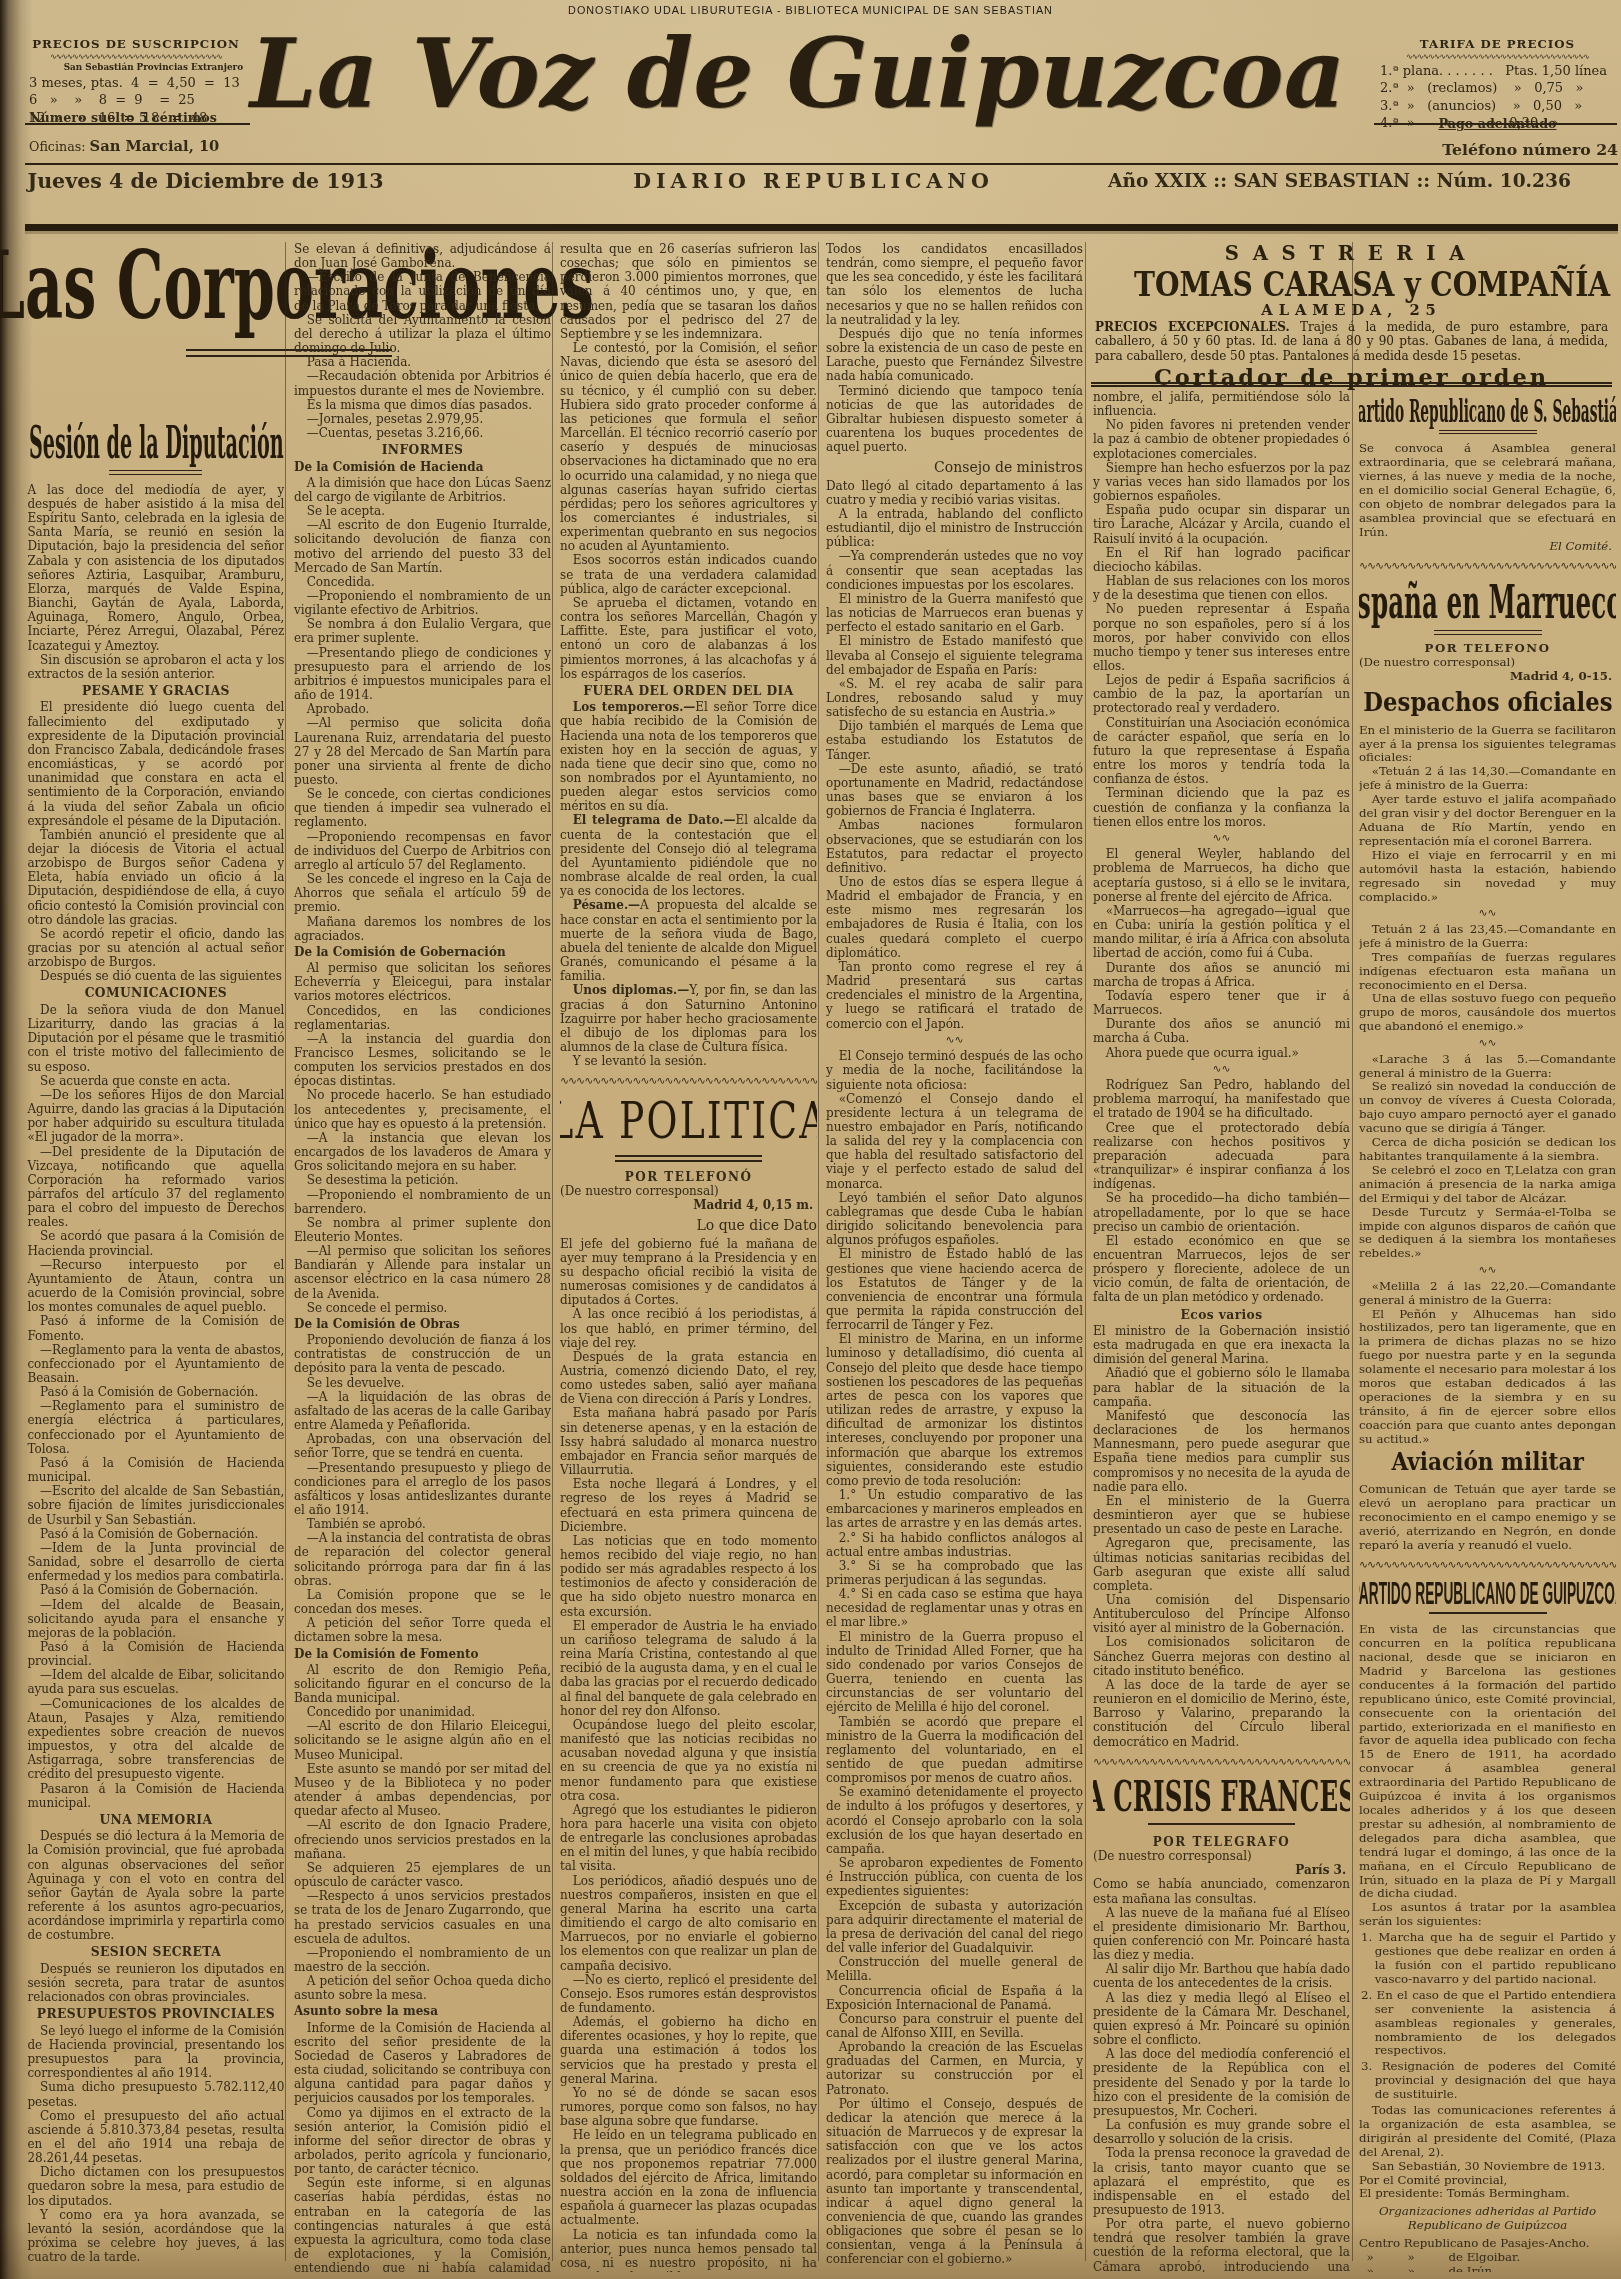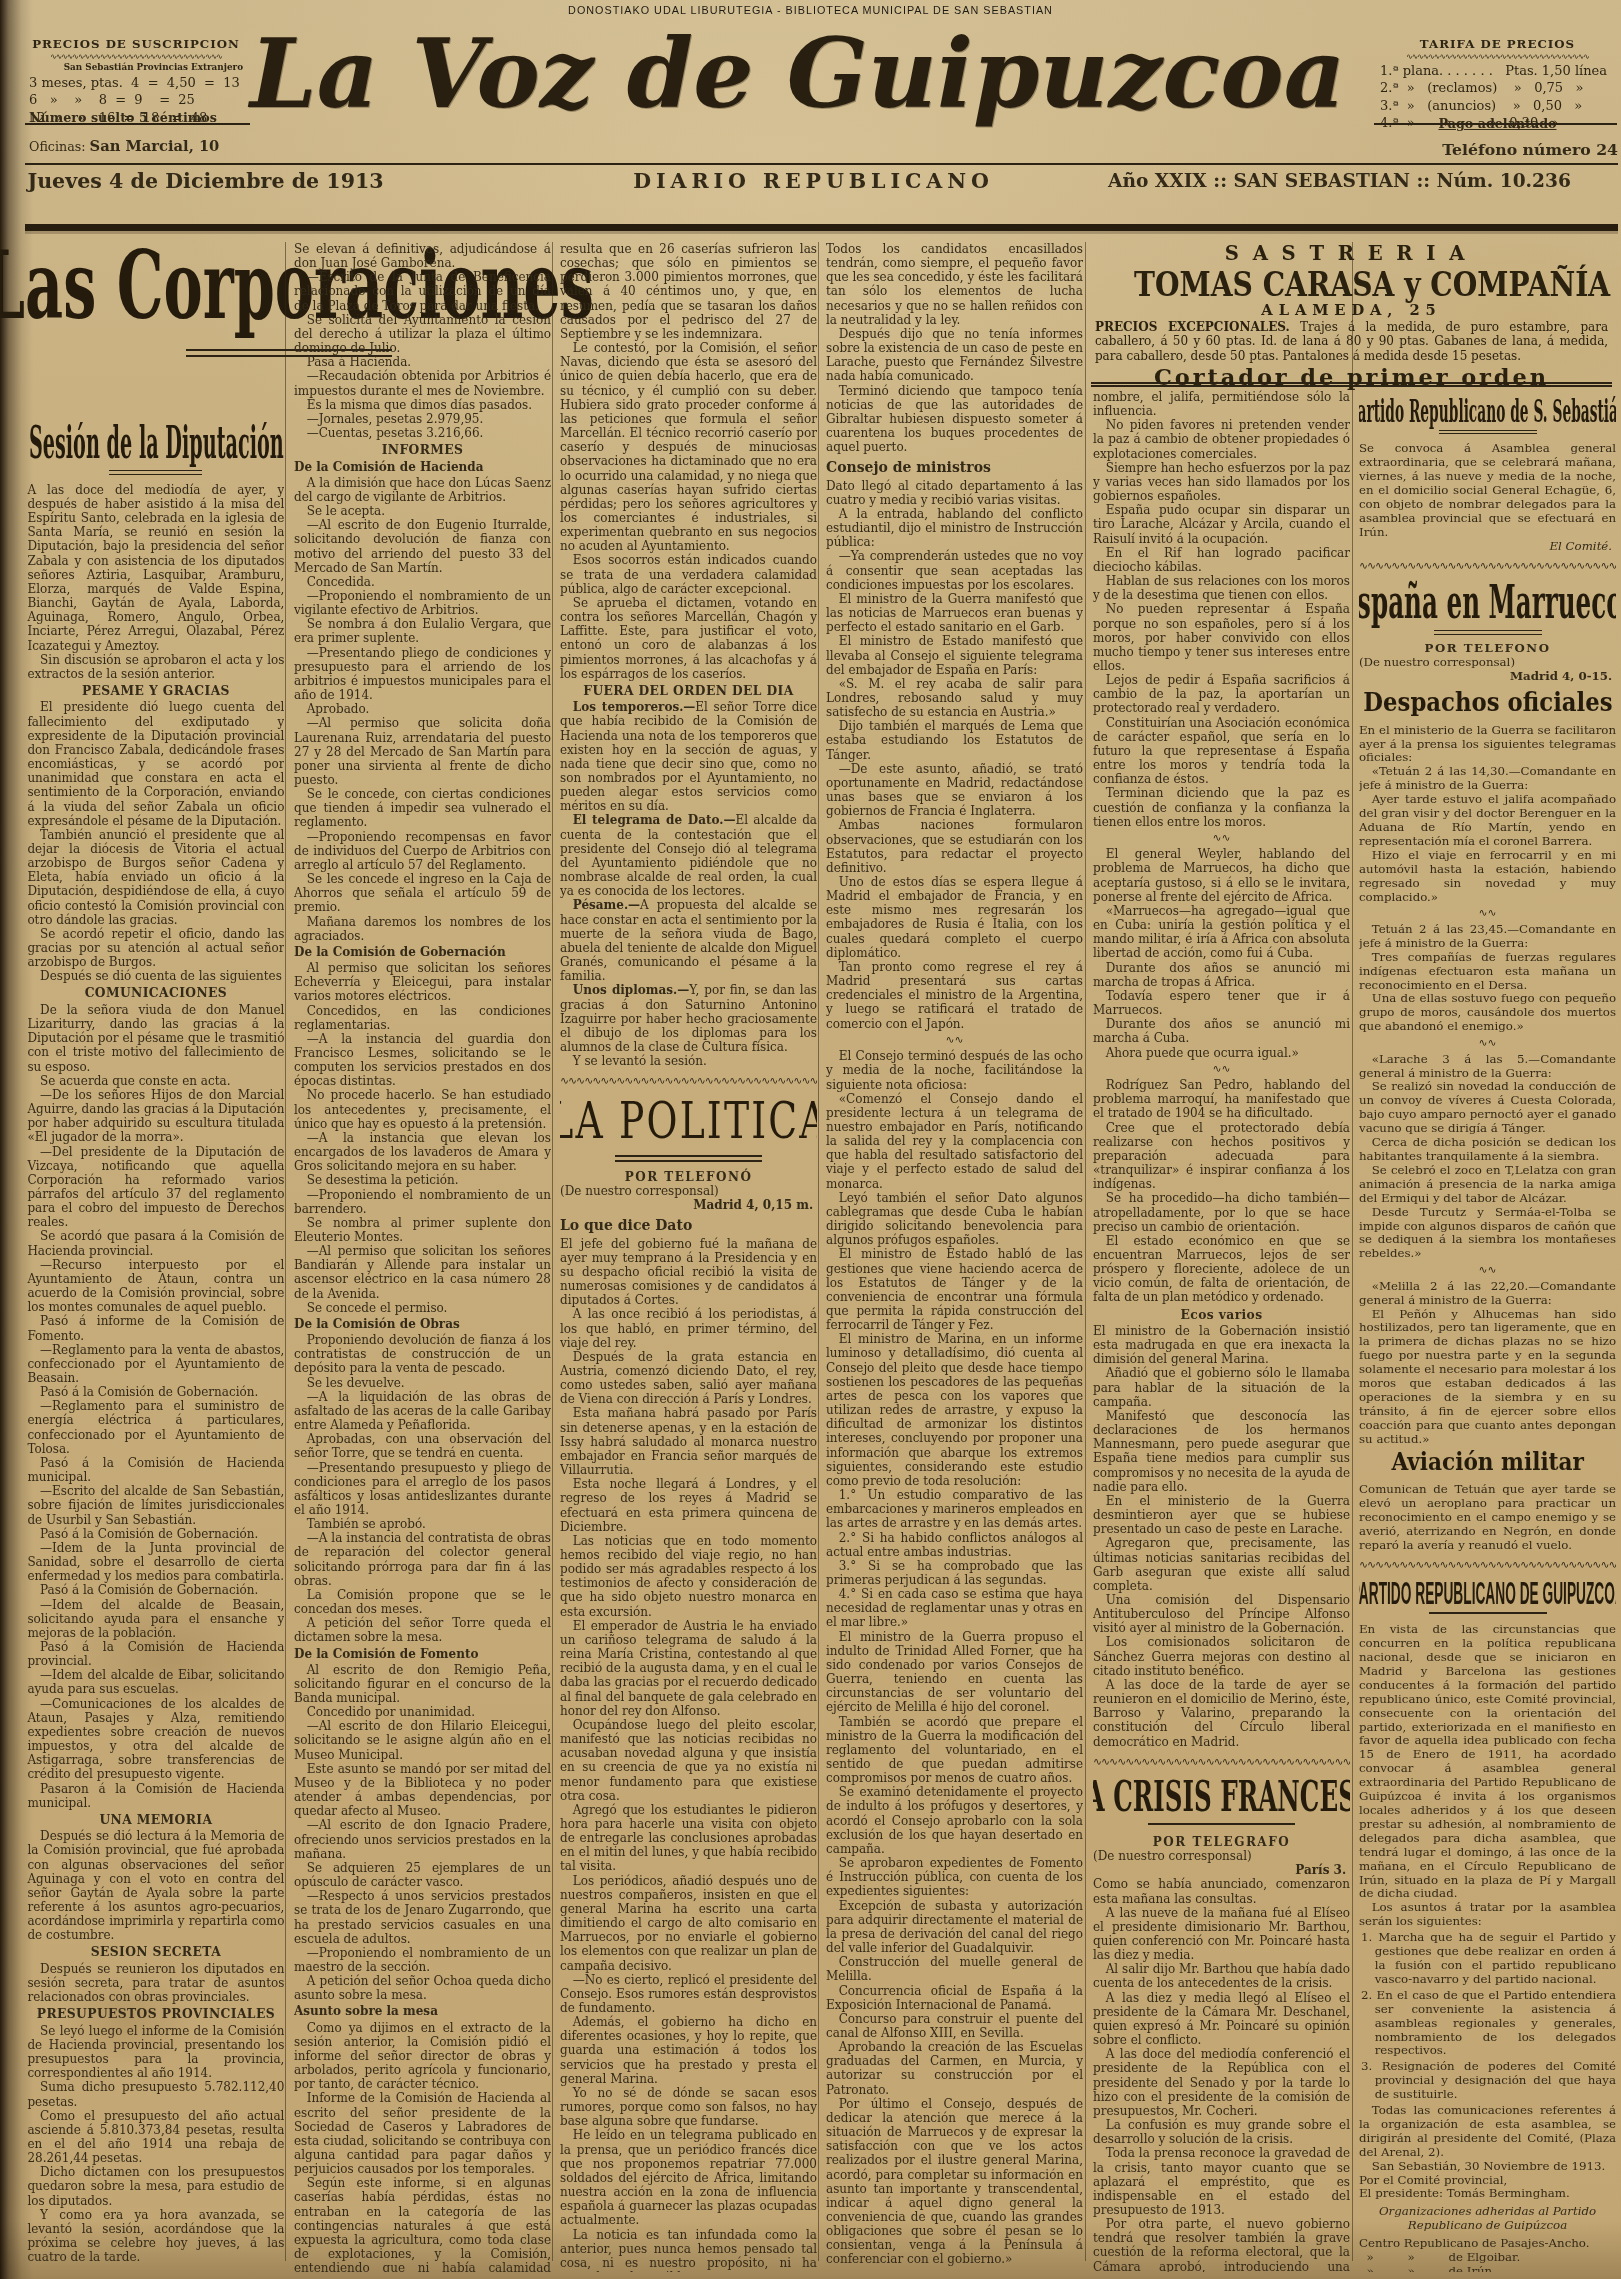--- a/index.html
+++ b/index.html
@@ -61,21 +61,21 @@
   #col4{left:826px;top:242px;height:2030px;}
   #col5{left:1093px;top:390px;height:1882px;}
   #col6{left:1359px;top:390px;height:1882px;font-size:11.8px;}
   .gut{position:absolute;top:242px;height:2019px;width:1px;background:rgba(52,40,20,.55);}
   
   .blk{margin:0;}
   .p{text-indent:12.7px;text-align:justify;}
   .first{text-indent:0;}
   .sub{text-align:center;font-weight:bold;font-size:12.3px;margin:2.9px 0 2px;letter-spacing:0.4px;}
   .bl{font-weight:bold;margin:2px 0;}
-  .blc{text-align:left;font-weight:bold;font-size:14px;margin:4.9px 0 2.9px;}
+  .blc{text-align:right;font-weight:normal;font-size:14px;margin:4.9px 0 2.9px;}
   .ctr{text-align:center;font-weight:bold;letter-spacing:1.5px;margin-top:4.9px;}
   .ctrs{text-align:left;}
   .rt{text-align:right;font-weight:bold;padding-right:3.9px;}
   .it{font-style:italic;font-weight:normal;}
   .itc{font-style:italic;text-align:center;margin:3.9px 0;}
   .li{padding-left:15.7px;text-indent:-13.7px;text-align:justify;margin:2px 0;}
   .ln{white-space:pre;}
   .wavy,.dots{font-family:"DejaVu Sans",sans-serif;text-align:center;overflow:hidden;white-space:nowrap;
     height:13.7px;line-height:13.7px;font-size:10.8px;letter-spacing:-1px;margin:5.9px 0;color:#2c2315;}
   .sep{text-align:center;font-family:"DejaVu Sans",sans-serif;font-size:10.8px;height:12.7px;line-height:12.7px;margin:2.9px 0;color:#2c2315;}
@@ -248,22 +248,22 @@
       <div class="blk p">Al escrito de don Remigio Peña, solicitando figurar en el concurso de la Banda municipal.</div>
       <div class="blk p">Concedido por unanimidad.</div>
       <div class="blk p">—Al escrito de don Hilario Eleicegui, solicitando se le asigne algún año en el Museo Municipal.</div>
       <div class="blk p">Este asunto se mandó por ser mitad del Museo y de la Biblioteca y no poder atender á ambas dependencias, por quedar afecto al Museo.</div>
       <div class="blk p">—Al escrito de don Ignacio Pradere, ofreciendo unos servicios prestados en la mañana.</div>
       <div class="blk p">Se adquieren 25 ejemplares de un opúsculo de carácter vasco.</div>
       <div class="blk p">—Respecto á unos servicios prestados se trata de los de Jenaro Zugarrondo, que ha prestado servicios casuales en una escuela de adultos.</div>
       <div class="blk p">—Proponiendo el nombramiento de un maestro de la sección.</div>
       <div class="blk p">A petición del señor Ochoa queda dicho asunto sobre la mesa.</div>
       <div class="blk bl">Asunto sobre la mesa</div>
+      <div class="blk p">Informe de la Comisión de Hacienda al escrito del señor presidente de la Sociedad de Caseros y Labradores de esta ciudad, solicitando se contribuya con alguna cantidad para pagar daños y perjuicios causados por los temporales.</div>
       <div class="blk p">Como ya dijimos en el extracto de la sesión anterior, la Comisión pidió el informe del señor director de obras y arbolados, perito agrícola y funcionario, por tanto, de carácter técnico.</div>
-      <div class="blk p">Informe de la Comisión de Hacienda al escrito del señor presidente de la Sociedad de Caseros y Labradores de esta ciudad, solicitando se contribuya con alguna cantidad para pagar daños y perjuicios causados por los temporales.</div>
       <div class="blk p">Según este informe, si en algunas caserías había pérdidas, éstas no entraban en la categoría de las contingencias naturales á que está expuesta la agricultura, como toda clase de explotaciones, y la Comisión, entendiendo que ni había calamidad pública ni nada que se saliera de la categoría de un accidente natural, desestimaba la petición de socorro.</div>
     </div>
   <div class="col" id="col3">
       <div class="blk p first">resulta que en 26 caserías sufrieron las cosechas; que sólo en pimientos se perdieron 3.000 pimientos morrones, que valen á 40 céntimos uno, y que, en resumen, pedía que se tasaran los daños causados por el pedrisco del 27 de Septiembre y se les indemnizara.</div>
       <div class="blk p">Le contestó, por la Comisión, el señor Navas, diciendo que ésta se asesoró del único de quien debía hacerlo, que era de su técnico, y él cumplió con su deber. Hubiera sido grato proceder conforme á las peticiones que formula el señor Marcellán. El técnico recorrió caserío por caserío y después de minuciosas observaciones ha dictaminado que no era lo ocurrido una calamidad, y no niega que algunas caserías hayan sufrido ciertas pérdidas; pero los señores agricultores y los comerciantes é industriales, si experimentan quebranto en sus negocios no acuden al Ayuntamiento.</div>
       <div class="blk p">Esos socorros están indicados cuando se trata de una verdadera calamidad pública, algo de carácter excepcional.</div>
       <div class="blk p">Se aprueba el dictamen, votando en contra los señores Marcellán, Chagón y Laffitte. Este, para justificar el voto, entonó un coro de alabanzas á los pimientos morrones, á las alcachofas y á los espárragos de los caseríos.</div>
       <div class="blk sub">FUERA DEL ORDEN DEL DIA</div>
       <div class="blk p"><b>Los temporeros.—</b>El señor Torre dice que había recibido de la Comisión de Hacienda una nota de los temporeros que existen hoy en la sección de aguas, y nada tiene que decir sino que, como no son nombrados por el Ayuntamiento, no pueden alegar estos servicios como méritos en su día.</div>
       <div class="blk p"><b>El telegrama de Dato.—</b>El alcalde da cuenta de la contestación que el presidente del Consejo dió al telegrama del Ayuntamiento pidiéndole que no nombrase alcalde de real orden, la cual ya es conocida de los lectores.</div>

